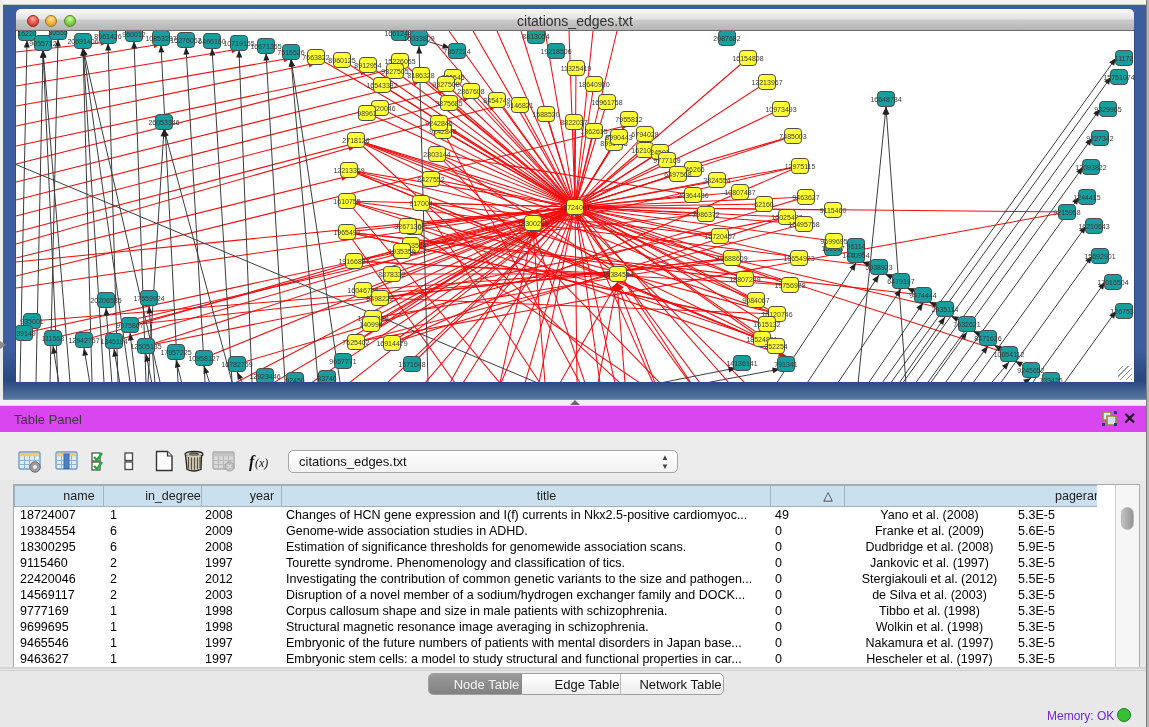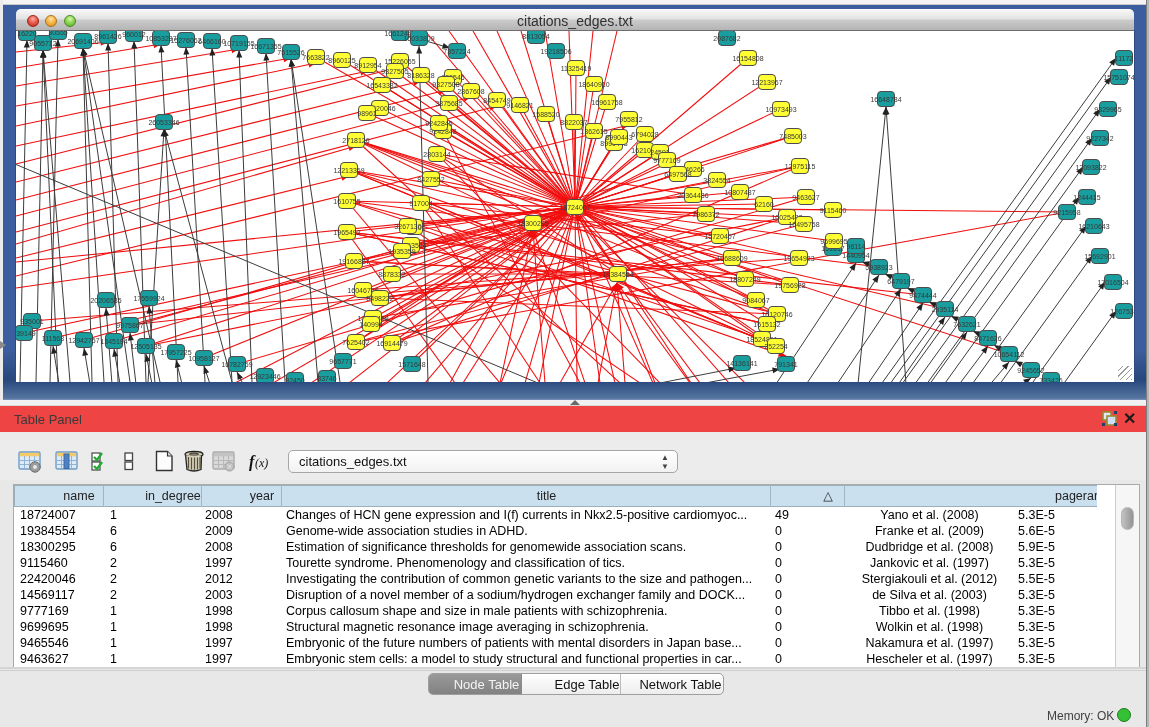--- a/index.html
+++ b/index.html
@@ -12,21 +12,21 @@
 #title{position:absolute;left:16px;top:13px;width:1118px;text-align:center;font-size:14px;color:#303030;}
 .light{position:absolute;top:15px;width:12px;height:12px;border-radius:50%;}
 #l1{left:27px;background:radial-gradient(circle at 50% 30%,#ffb0a8 0%,#ee6e60 35%,#d43b2f 75%,#b02015 100%);border:1px solid #9e2318;}
 #l2{left:45px;background:radial-gradient(circle at 50% 30%,#ffe2a8 0%,#f7bc53 40%,#eb9c27 75%,#c07a11 100%);border:1px solid #a8731a;}
 #l3{left:64px;background:radial-gradient(circle at 50% 30%,#d6f7b0 0%,#94d95e 40%,#6cc234 75%,#4d9c1d 100%);border:1px solid #4f8a22;}
 #canvasborder{position:absolute;left:15px;top:30px;width:1120px;height:353px;background:#2c4a80;}
 #grip{position:absolute;left:1118px;top:366px;width:14px;height:14px;background:repeating-linear-gradient(135deg,transparent 0 3px,#9a9a9a 3px 4px);}
 #cursor{position:absolute;left:0px;top:341px;width:0;height:0;border-top:4px solid transparent;border-bottom:4px solid transparent;border-left:6px solid #8a8a8a;}
 #splitter{position:absolute;left:0;top:400px;width:1149px;height:6px;background:#f1f1f1;border-bottom:1px solid #d8d8d8;}
 #splitarrow{position:absolute;left:570px;top:400px;width:0px;height:0;border-left:5px solid transparent;border-right:5px solid transparent;border-bottom:5px solid #6a6a6a;}
-#panelhead{position:absolute;left:0;top:406px;width:1149px;height:26px;background:#ef4444;}
+#panelhead{position:absolute;left:0;top:406px;width:1149px;height:26px;background:#d946ef;}
 #panelhead span{position:absolute;left:14px;top:6px;font-size:13px;color:#3a3a3a;}
 #closex{position:absolute;left:1123px;top:409px;font-size:16px;font-weight:bold;color:#1c1c1c;}
 #toolbar{position:absolute;left:0;top:432px;width:1149px;height:48px;background:#ececec;}
 #combo{position:absolute;left:288px;top:450px;width:390px;height:23px;background:linear-gradient(#ffffff,#f2f2f2);border:1px solid #a6a6a6;border-radius:5px;font-size:13px;color:#111;line-height:21px;padding-left:10px;}
 #combo .arr{position:absolute;right:8px;top:2px;font-size:8px;color:#444;line-height:9px;}
 #thead{position:absolute;left:14px;top:485px;width:1083px;height:22px;background:#cbe0ef;border:1px solid #9dafbb;border-right:none;}
 .hc{position:absolute;top:0;height:22px;font-size:12.5px;color:#222;text-align:center;line-height:21px;border-right:1px solid #9fb6c6;padding-left:40px;}
 #tbodybg{position:absolute;left:14px;top:507px;width:1101px;height:160px;background:#ffffff;}
 #tableborder{position:absolute;left:13px;top:484px;width:1127px;height:184px;border:1px solid #aaaaaa;}
 #sbar{position:absolute;left:1115px;top:485px;width:24px;height:182px;background:#f6f6f6;border-left:1px solid #cccccc;}
@@ -37,21 +37,21 @@
 .c0{left:6px;width:85px;} .c1{left:96px;width:92px;} .c2{left:191px;width:76px;}
 .c3{left:272px;width:484px;} .c4{left:761px;width:70px;} .c5{left:831px;width:169px;text-align:center;}
 .c6{left:1004px;width:80px;}
 #tablebot{position:absolute;left:0px;top:667px;width:1149px;height:2px;background:#d4d4d4;}
 #tabline{position:absolute;left:0;top:670px;width:1149px;height:1px;background:#cfcfcf;}
 #tabbar{position:absolute;left:428px;top:673px;width:296px;height:22px;background:linear-gradient(#ffffff,#ededed);border:1px solid #9f9f9f;border-radius:5px;overflow:hidden;}
 .tabseg{position:absolute;top:0;height:22px;font-size:13px;line-height:21px;text-align:center;color:#111;padding-left:23px;}
 #seg1{left:0;width:93px;background:linear-gradient(#9a9a9a,#7f7f7f);color:#f4f4f4;border-right:1px solid #8a8a8a;}
 #seg2{left:94px;width:90px;border-right:1px solid #bbb;margin-left:8px;}
 #seg3{left:185px;width:110px;}
-#memory{position:absolute;left:1047px;top:709px;font-size:12px;color:#404040;}
+#memory{position:absolute;left:1047px;top:709px;font-size:12px;color:#6d28d9;}
 #memdot{position:absolute;left:1117px;top:708px;width:14px;height:14px;border-radius:50%;background:#35c135;border:1.5px solid #1c7a1c;}
 </style></head><body>
 <div id="topstrip"></div>
 <div id="desktop"></div>
 <div id="desktopgrad"></div>
 <div id="leftstrip"></div>
 <div id="canvasborder"></div>
 <div id="titlebar"></div>
 <div id="title">citations_edges.txt</div>
 <div class="light" id="l1"></div>

